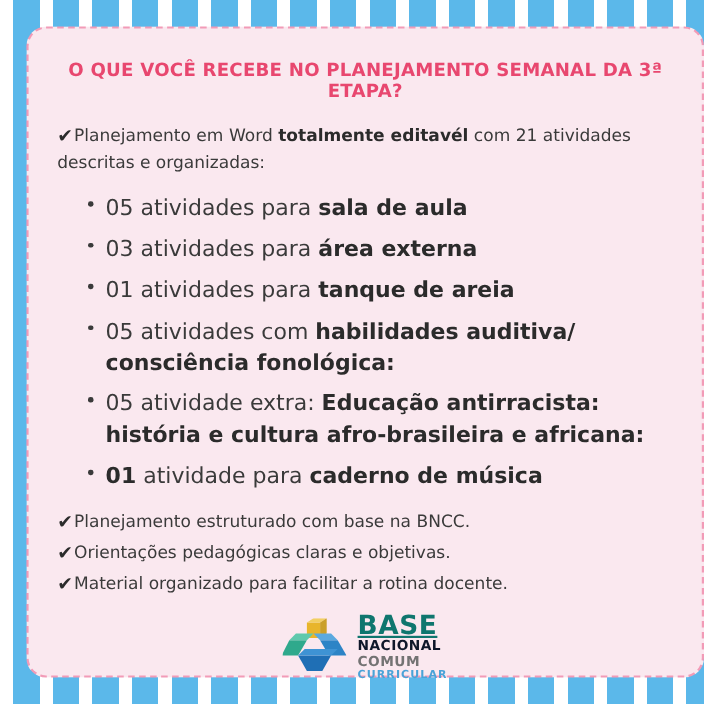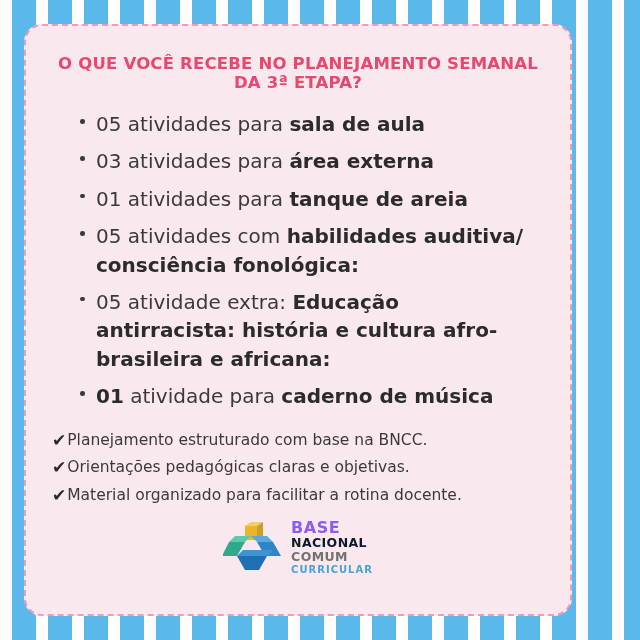--- a/index.html
+++ b/index.html
@@ -23,21 +23,21 @@
       to right,
       #ffffff 0px, #ffffff 12px,
       #5bb8ea 12px, #5bb8ea 36px
     );
     box-sizing: border-box;
   }
   #card {
     position: absolute;
     left: 24px;
     top: 24px;
-    width: 548px;
+    width: 616px;
     height: 592px;
     box-sizing: border-box;
     background: #fae8ef;
     border: 2px dashed #f29bb7;
     border-radius: 18px;
     padding: 20px 26px 12px 26px;
   }
   .title {
     color: #e8476f;
     font-weight: bold;
@@ -103,24 +103,25 @@
     align-items: center;
     justify-content: center;
     gap: 10px;
     margin-top: 14px;
   }
   .logo-text {
     line-height: 1;
   }
   .logo-text .l1 {
     display: block;
-    color: #8b5cf6;
-    font-weight: bold;
-    font-size: 16px;
+    color: #0f766e;
+    font-weight: bold;
+    font-size: 24px;
     letter-spacing: 0.5px;
+    text-decoration: underline;
   }
   .logo-text .l2 {
     display: block;
     color: #0f172a;
     font-weight: bold;
     font-size: 12.5px;
     letter-spacing: 0.4px;
     margin-top: 1px;
   }
   .logo-text .l3 {
@@ -141,20 +142,23 @@
   }
 </style>
 </head>
 <body>
 
 <div id="page">
   <div id="card">
 
     <div class="title">O QUE VOCÊ RECEBE NO PLANEJAMENTO SEMANAL DA 3ª ETAPA?</div>
 
+    <p class="lead">
+      <span class="check">✔</span><span>Planejamento em Word </span><b>totalmente editavél</b><span> com 21 atividades descritas e organizadas:</span>
+    </p>
 
     <ul class="items">
       <li>
         <span>05 atividades para </span><b>sala de aula</b>
       </li>
       <li>
         <span>03 atividades para </span><b>área externa</b>
       </li>
       <li>
         <span>01 atividades para </span><b>tanque de areia</b>

